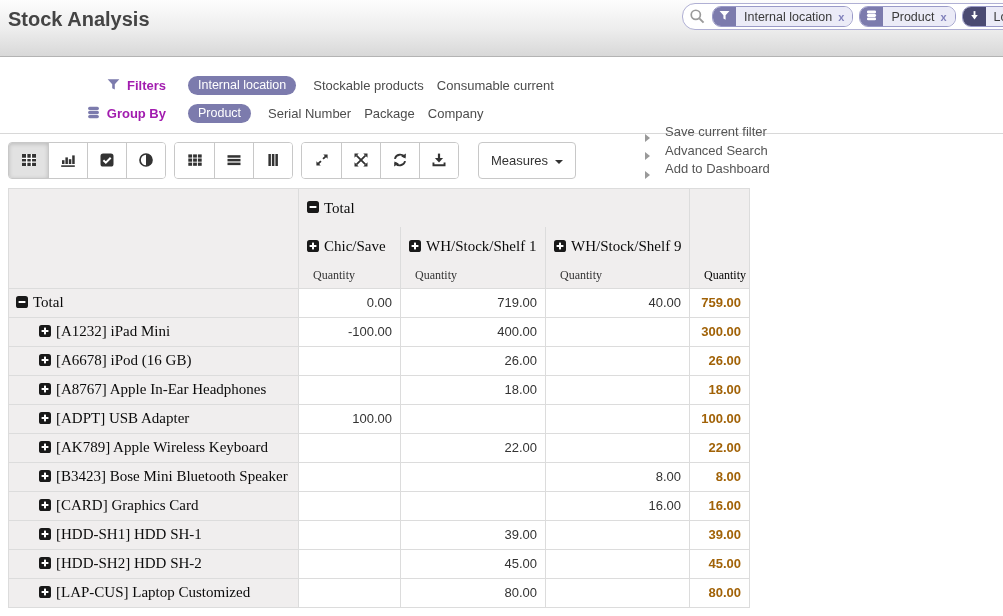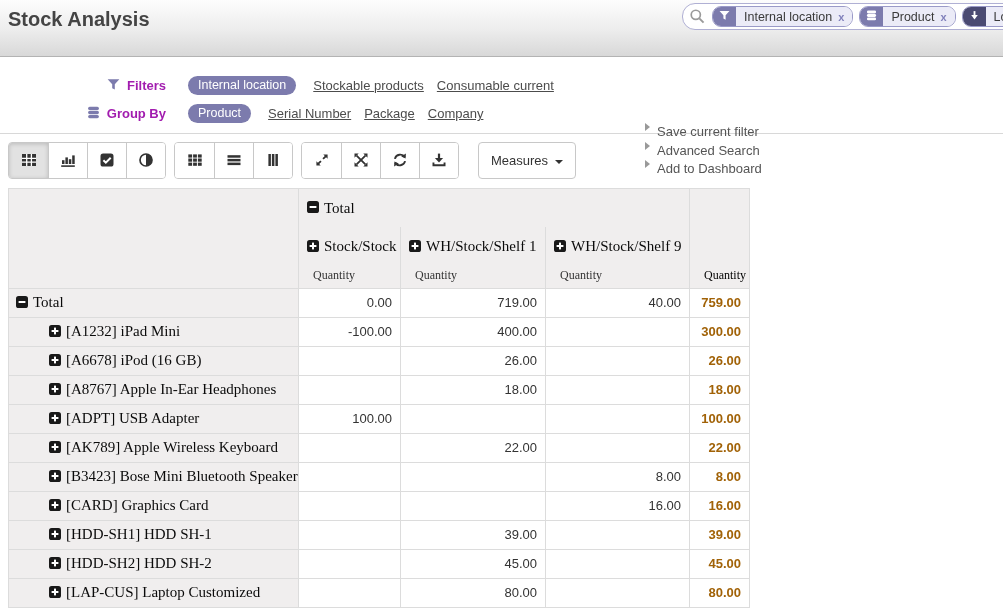--- a/index.html
+++ b/index.html
@@ -26,24 +26,24 @@
 
   
   .filter-panel { position:relative; height:77px; background:#fff; border-bottom:1px solid #d8d8d8; }
   .fp-left { padding:19px 0 0 74px; }
   .fp-row { display:flex; align-items:center; margin-bottom:9px; font-size:13px; }
   .fp-head { display:flex; align-items:center; justify-content:flex-end; gap:7px; width:92px;
     margin-right:22px; color:#a21caf; font-weight:bold; }
   .fp-opts { display:flex; align-items:center; }
   .pill { background:#7c7bad; color:#fff; padding:2px 10px 3px; border-radius:11px;
     margin-right:17px; font-size:12.5px; cursor:pointer; }
-  .opt { color:#4c4c4c; margin-right:13px; cursor:pointer;text-decoration:underline; }
+  .opt { color:#4c4c4c; margin-right:13px; cursor:pointer; }
   .fp-right { position:absolute; left:645px; top:66px; list-style:none; margin:0; padding:0;
     color:#555; font-size:13px; }
-  .fp-link { display:flex; align-items:flex-start; gap:7px; line-height:18.5px; cursor:pointer; }
+  .fp-link { display:flex; align-items:flex-end; gap:15px; line-height:18.5px; cursor:pointer; }
   .tri { width:0; height:0; border-left:5px solid #999; border-top:4px solid transparent;
     border-bottom:4px solid transparent; }
 
   
   .toolbar { display:flex; align-items:center; gap:19px; margin:8px 0 0 8px; }
   .btn-groups { display:flex; gap:8px; }
   .btn-group { display:flex; border:1px solid #c8c8c8; border-radius:4px; overflow:hidden; background:#fff; }
   .tb-btn { width:39px; height:35px; border:none; border-left:1px solid #c8c8c8; background:#fff;
     display:flex; align-items:center; justify-content:center; padding:0; cursor:pointer; color:#333; }
   .tb-btn:first-child { border-left:none; }
@@ -63,21 +63,21 @@
   .pivot thead tr + tr th { border-top:none; }
   .hdr-serif { font-family:"Liberation Serif", serif; font-size:15px; color:#0a0a0a; padding:0 8px; }
   .total-h { height:38px; }
   .col-h { height:39px; padding:0 4px 0 8px; }
   .q-h { height:22px; padding:2px 14px 5px; font-family:Liberation Serif, serif;
     font-size:12px; color:#333; }
   .q-total { font-weight:bold; color:#000; }
   .pivot td { border:1px solid #dcdcdc; height:29px; }
   .rowlabel { background:#f0eeee; font-family:"Liberation Serif", serif; font-size:15px;
     color:#0a0a0a; padding:0 6px 0 7px; cursor:pointer; }
-  .indent { padding-left:40px; }
+  .indent { padding-left:30px; }
   .num { font-family:"Liberation Sans",sans-serif; font-size:13px; color:#333;
     text-align:right; padding:0 8px; background:#fff; }
   .total-col { font-weight:bold; color:#a16207; }
   .icn { display:inline-flex; vertical-align:middle; position:relative; top:-1px; }
   .rowlabel .icn, .hdr-serif .icn { margin-right:5px; }
   .rowlabel span, .hdr-serif span { vertical-align:middle; }
 </style>
 </head>
 <body>
 
@@ -328,21 +328,21 @@
             </span><span>Total</span></th>
         <th rowspan="2"></th>
       </tr>
       <tr id="col-row">
           <th class="hdr-serif col-h"><span class="icn">
               <svg width="12" height="12" viewBox="0 0 12 12">
                 <rect width="12" height="12" rx="2.6" fill="#191919"></rect>
                 <rect x="2.6" y="5" width="6.8" height="2" fill="#fff"></rect>
                 <rect x="5" y="2.6" width="2" height="6.8" fill="#fff"></rect>
               </svg>
-            </span><span>Stock/Stock</span></th>
+            </span><span>Chic/Save</span></th>
           <th class="hdr-serif col-h"><span class="icn">
               <svg width="12" height="12" viewBox="0 0 12 12">
                 <rect width="12" height="12" rx="2.6" fill="#191919"></rect>
                 <rect x="2.6" y="5" width="6.8" height="2" fill="#fff"></rect>
                 <rect x="5" y="2.6" width="2" height="6.8" fill="#fff"></rect>
               </svg>
             </span><span>WH/Stock/Shelf 1</span></th>
           <th class="hdr-serif col-h"><span class="icn">
               <svg width="12" height="12" viewBox="0 0 12 12">
                 <rect width="12" height="12" rx="2.6" fill="#191919"></rect>

